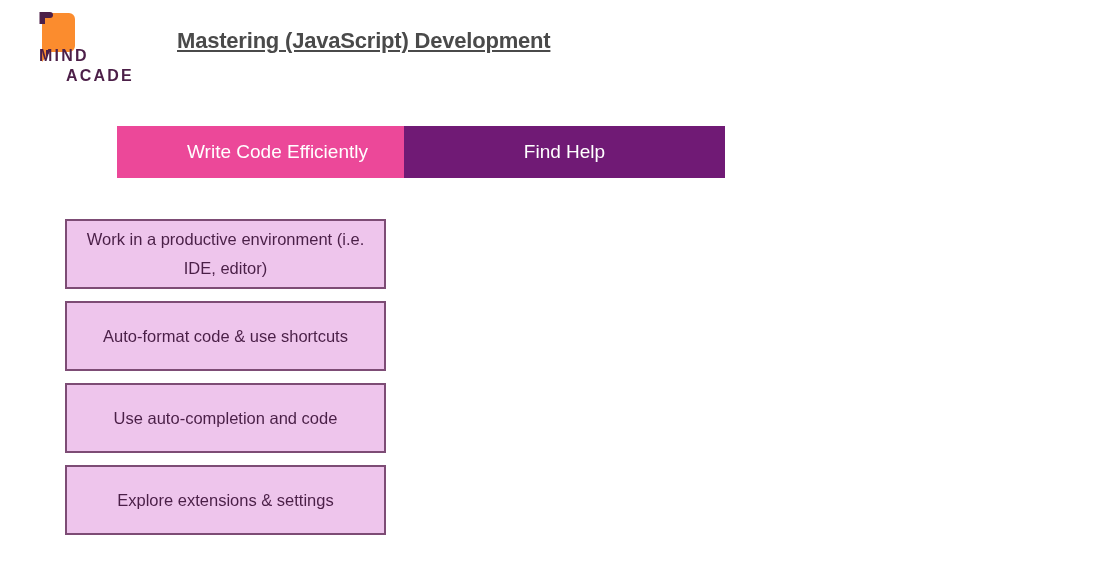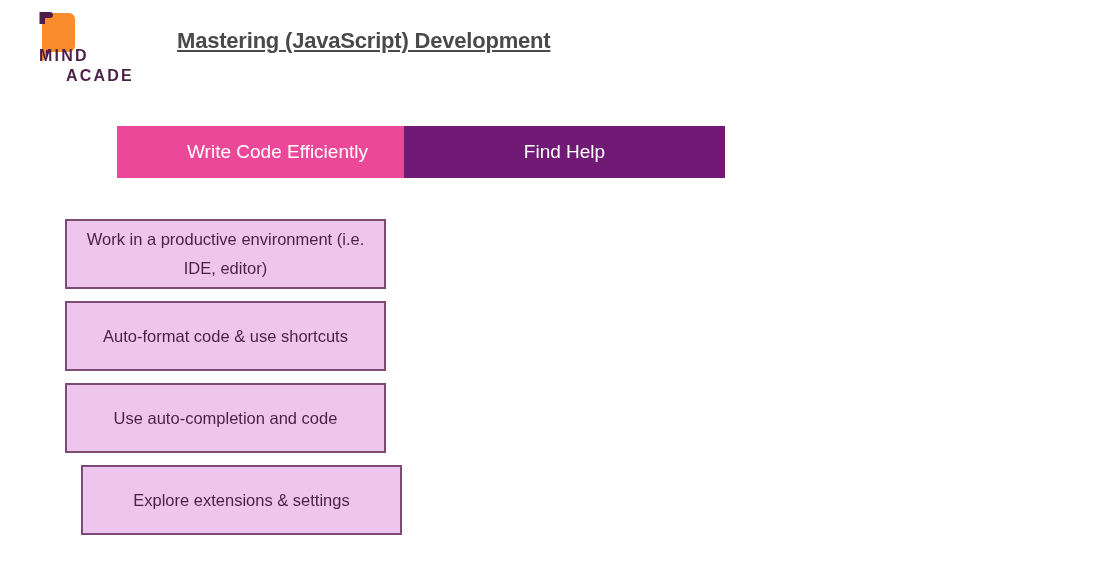--- a/index.html
+++ b/index.html
@@ -120,21 +120,21 @@
     display: flex;
     align-items: center;
     justify-content: center;
     text-align: center;
     color: #4A1F47;
     font-size: 16.5px;
     line-height: 29px;
     padding: 0 8px;
     user-select: none;
   }
-  .card:last-child { margin-bottom: 0; margin-left: 16px; }
+  .card:last-child { margin-bottom: 0; }
 
   .col-empty {
     position: absolute;
     top: 219px;
     width: 321px;
     height: 320px;
   }
   .col-empty-1 { left: 404px; }
   .col-empty-2 { left: 744px; }
 </style>

